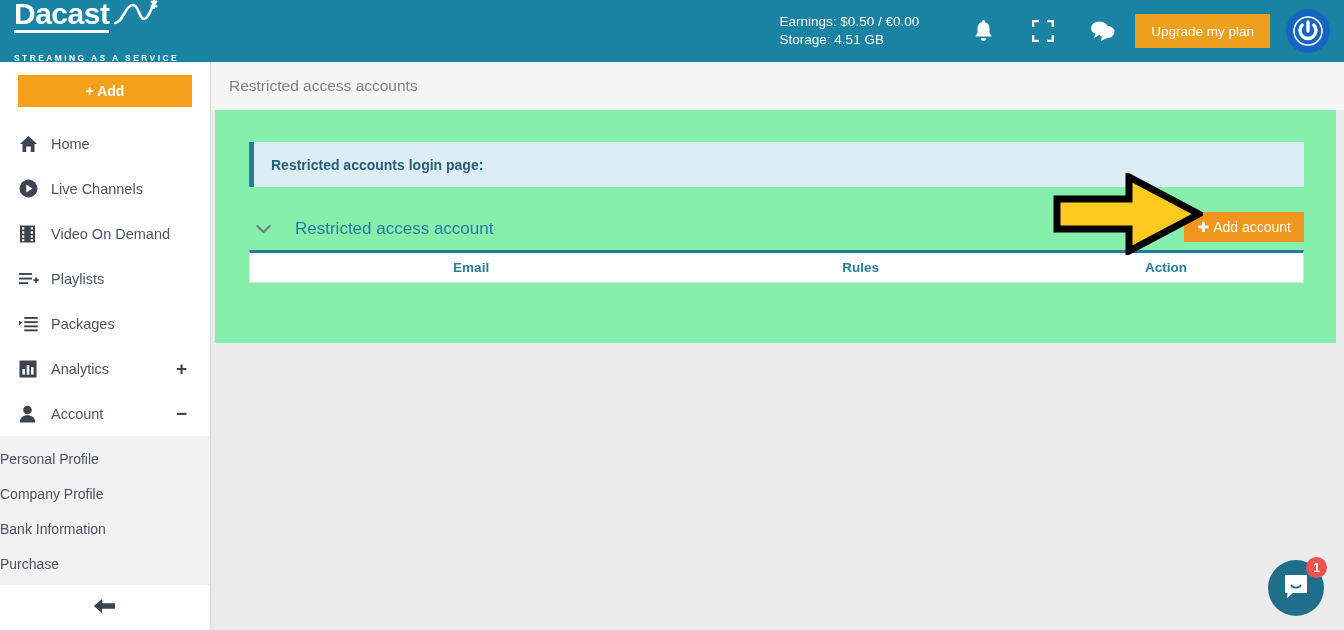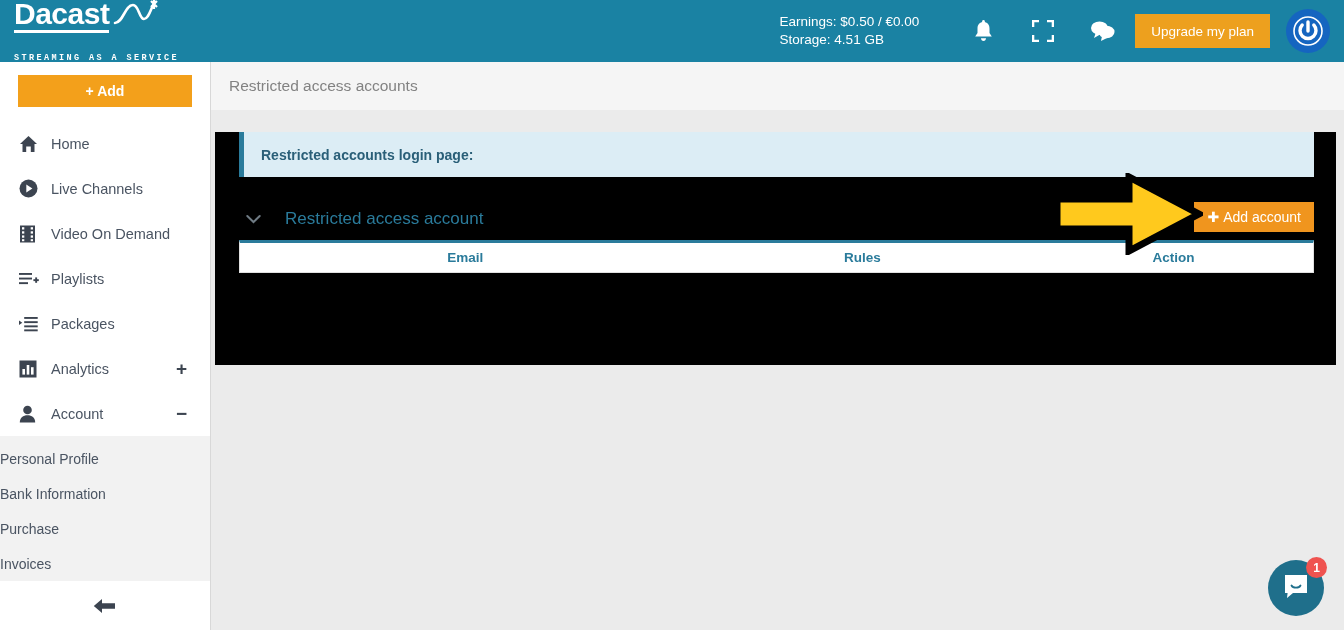--- a/index.html
+++ b/index.html
@@ -25,21 +25,21 @@
   }
   .logo-row { display: flex; align-items: flex-end; }
   .logo-text {
     color: #ffffff; font-size: 30px; font-weight: bold;
     letter-spacing: -0.5px; line-height: 30px;
     border-bottom: 3px solid #ffffff; padding-bottom: 1px;
   }
   .logo-mark { margin-left: 4px; margin-bottom: 2px; }
   .logo-tagline {
     color: #ffffff; font-size: 8.5px; letter-spacing: 2.4px;
-    font-weight: bold; margin-top: 20px; font-family: Liberation Mono, monospace;
+    font-weight: bold; margin-top: 20px;
   }
   .header-right {
     margin-left: auto; display: flex; align-items: center;
     height: 62px; padding-right: 14px;
   }
   .earnings {
     color: #ffffff; font-size: 13.5px; line-height: 18px;
     margin-right: 34px; white-space: nowrap;
   }
   .hicon {
@@ -113,22 +113,22 @@
     position: absolute; top: 62px; left: 211px;
     width: 1133px; height: 568px;
     background: #ebebeb;
   }
   .page-title-bar {
     height: 48px; background: #f5f5f5;
     display: flex; align-items: center; padding-left: 18px;
   }
   .page-title { font-size: 15.5px; color: #828282; }
   .card {
-    background: #000000; margin: 0 8px 0 4px;
-    height: 233px; padding: 0; position: relative;
+    background: #86efac; margin: 0 8px 0 4px;
+    height: 233px; padding: 10px; position: relative;
   }
   .info-banner {
     margin: 22px 22px 0 24px;
     background: #dcedf5; border-left: 5px solid #2a7b9b;
     height: 45px; display: flex; align-items: center;
     padding-left: 17px;
   }
   .info-label {
     font-size: 14px; font-weight: bold; color: #2a5f78;
   }
@@ -341,20 +341,21 @@
             <circle cx="8.5" cy="5" r="4.3" fill="#3c4450"></circle>
             <path d="M0.8 17.5 C0.8 12.6 4.3 10.3 8.5 10.3 C12.7 10.3 16.2 12.6 16.2 17.5 Z" fill="#3c4450"></path>
           </svg>
         </span>
         <span class="nav-label">Account</span>
         <span class="nav-toggle">−</span>
       </div>
 
       <div class="submenu">
         <div class="sub-item">Personal Profile</div>
+        <div class="sub-item">Company Profile</div>
         <div class="sub-item">Bank Information</div>
         <div class="sub-item">Purchase</div>
         <div class="sub-item">Invoices</div>
       </div>
     </div>
 
     <div class="sidebar-footer">
       <span>
         <svg width="24" height="18" viewBox="0 0 24 18">
           <path d="M0.8 9 L9 2 L9 6.3 L22 6.3 L22 11.7 L9 11.7 L9 16 Z" fill="#3c4450"></path>

